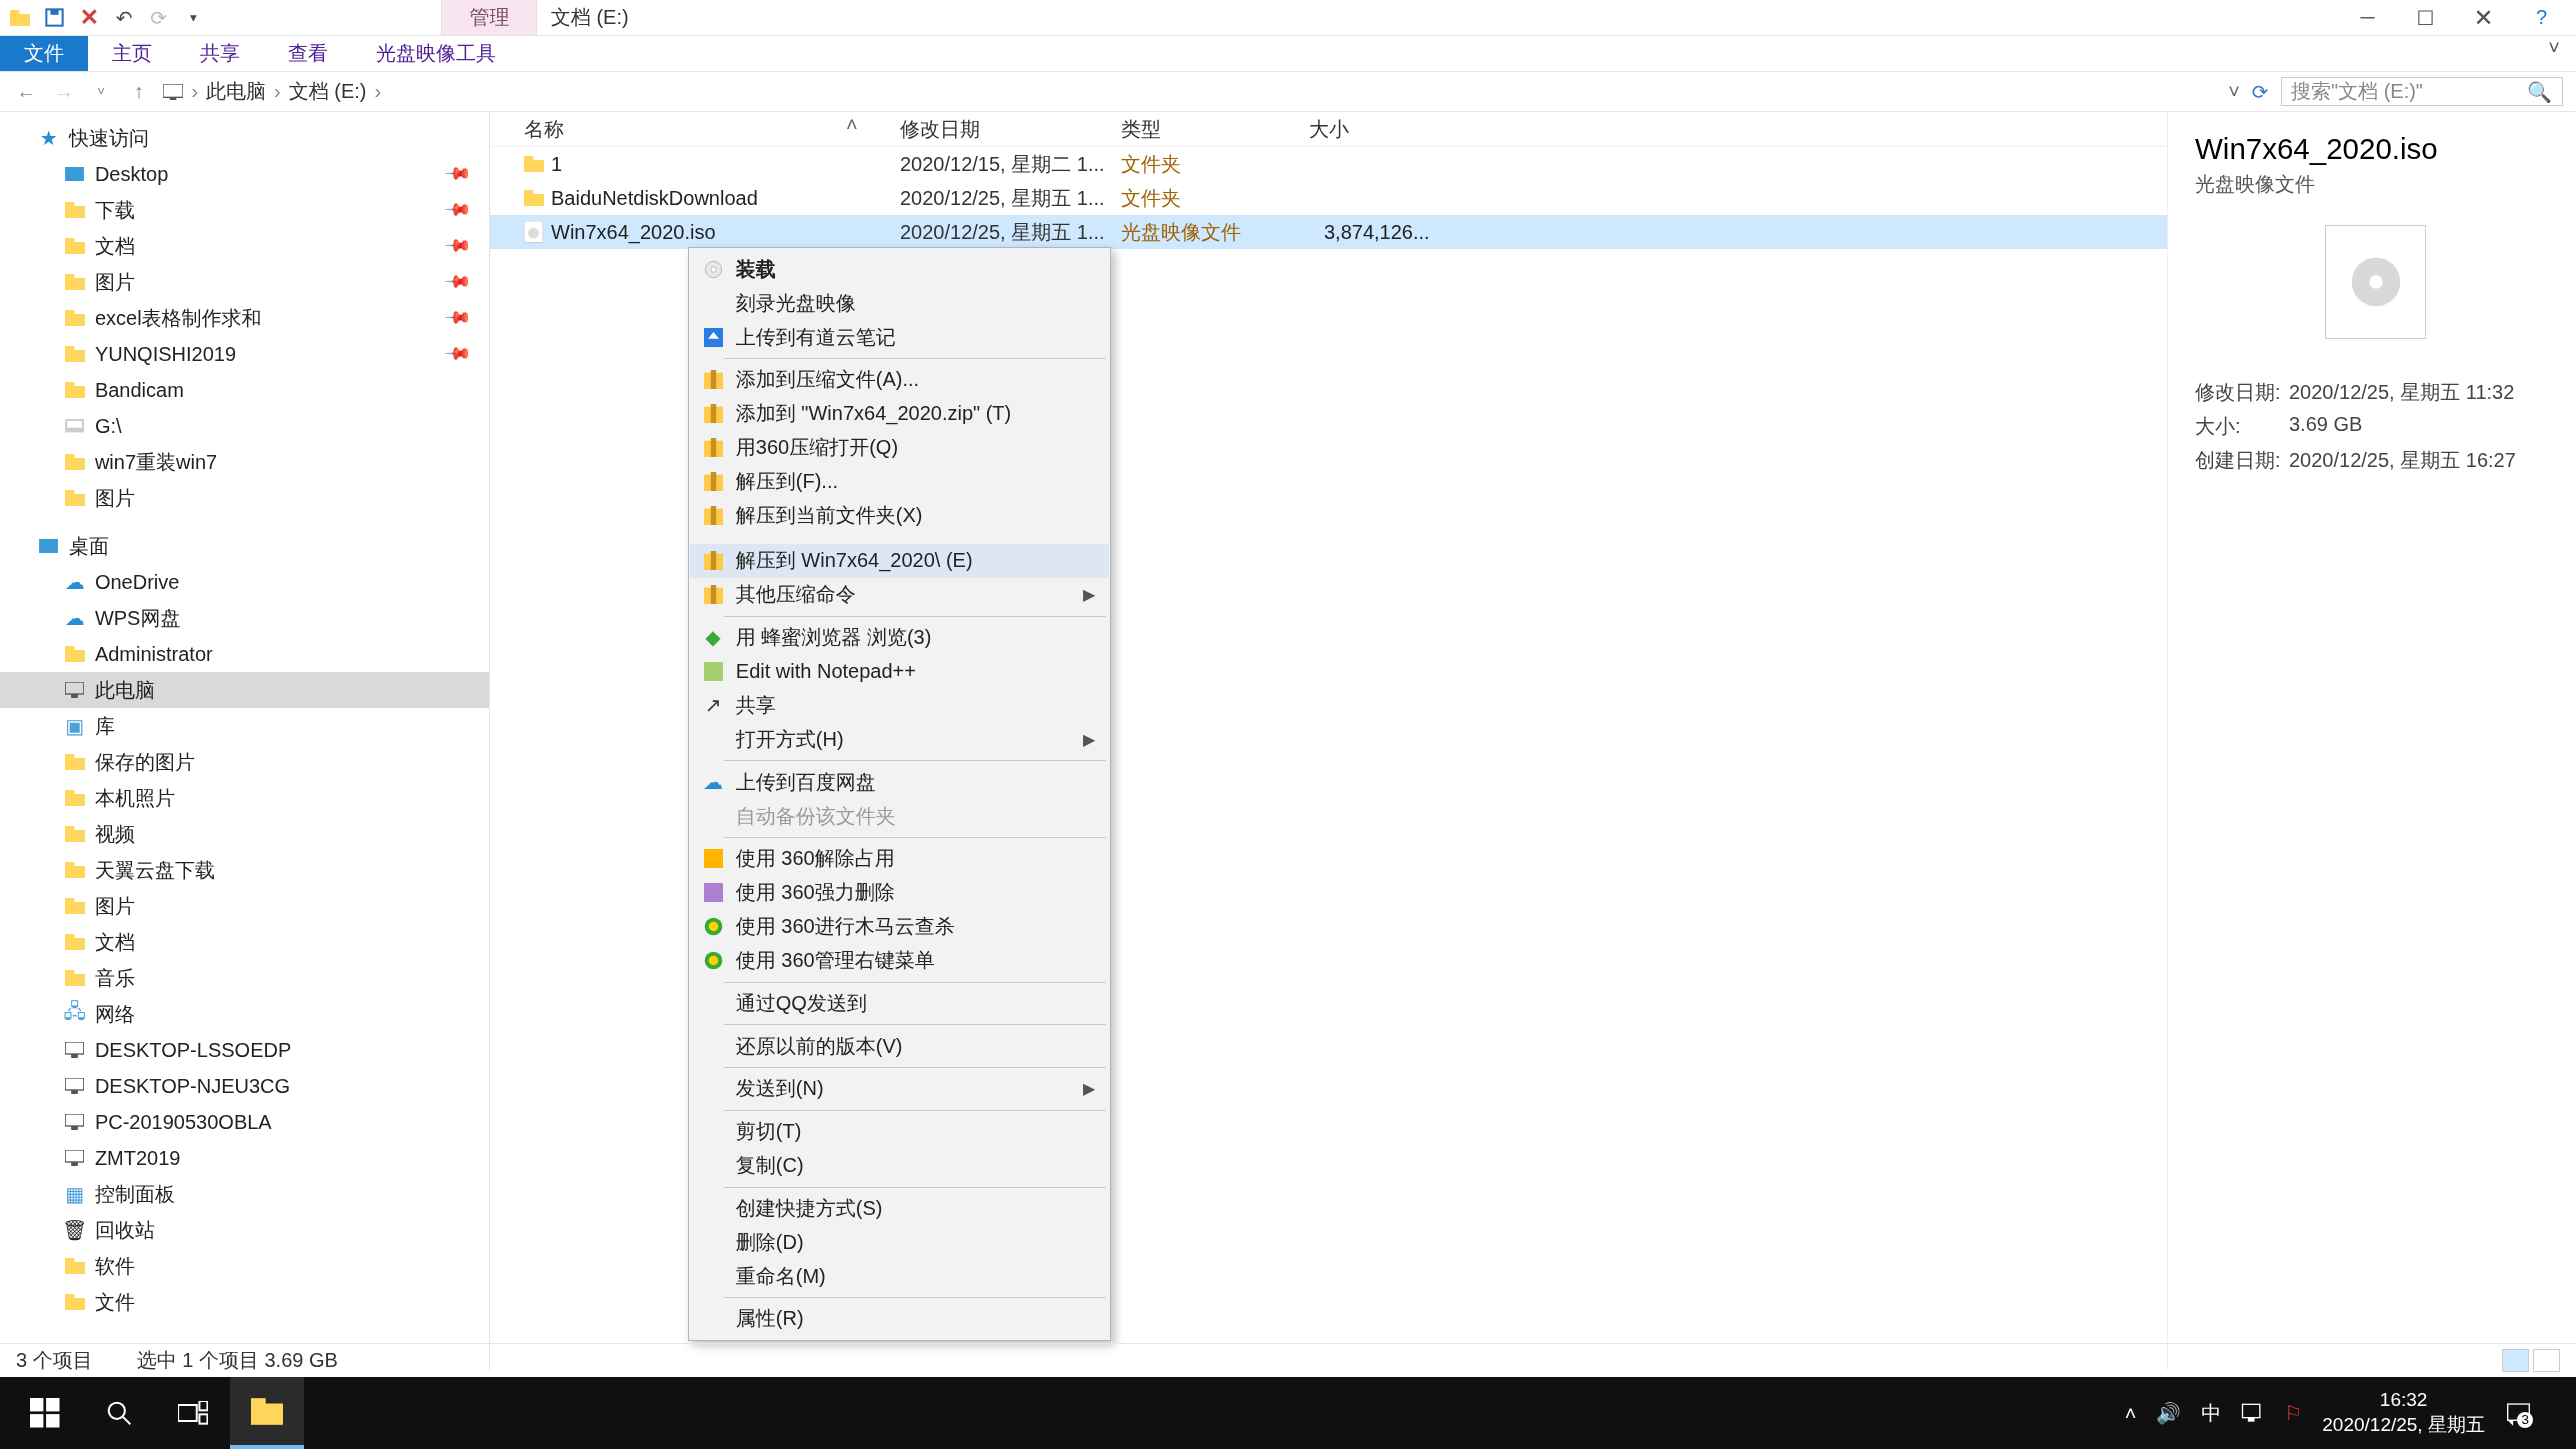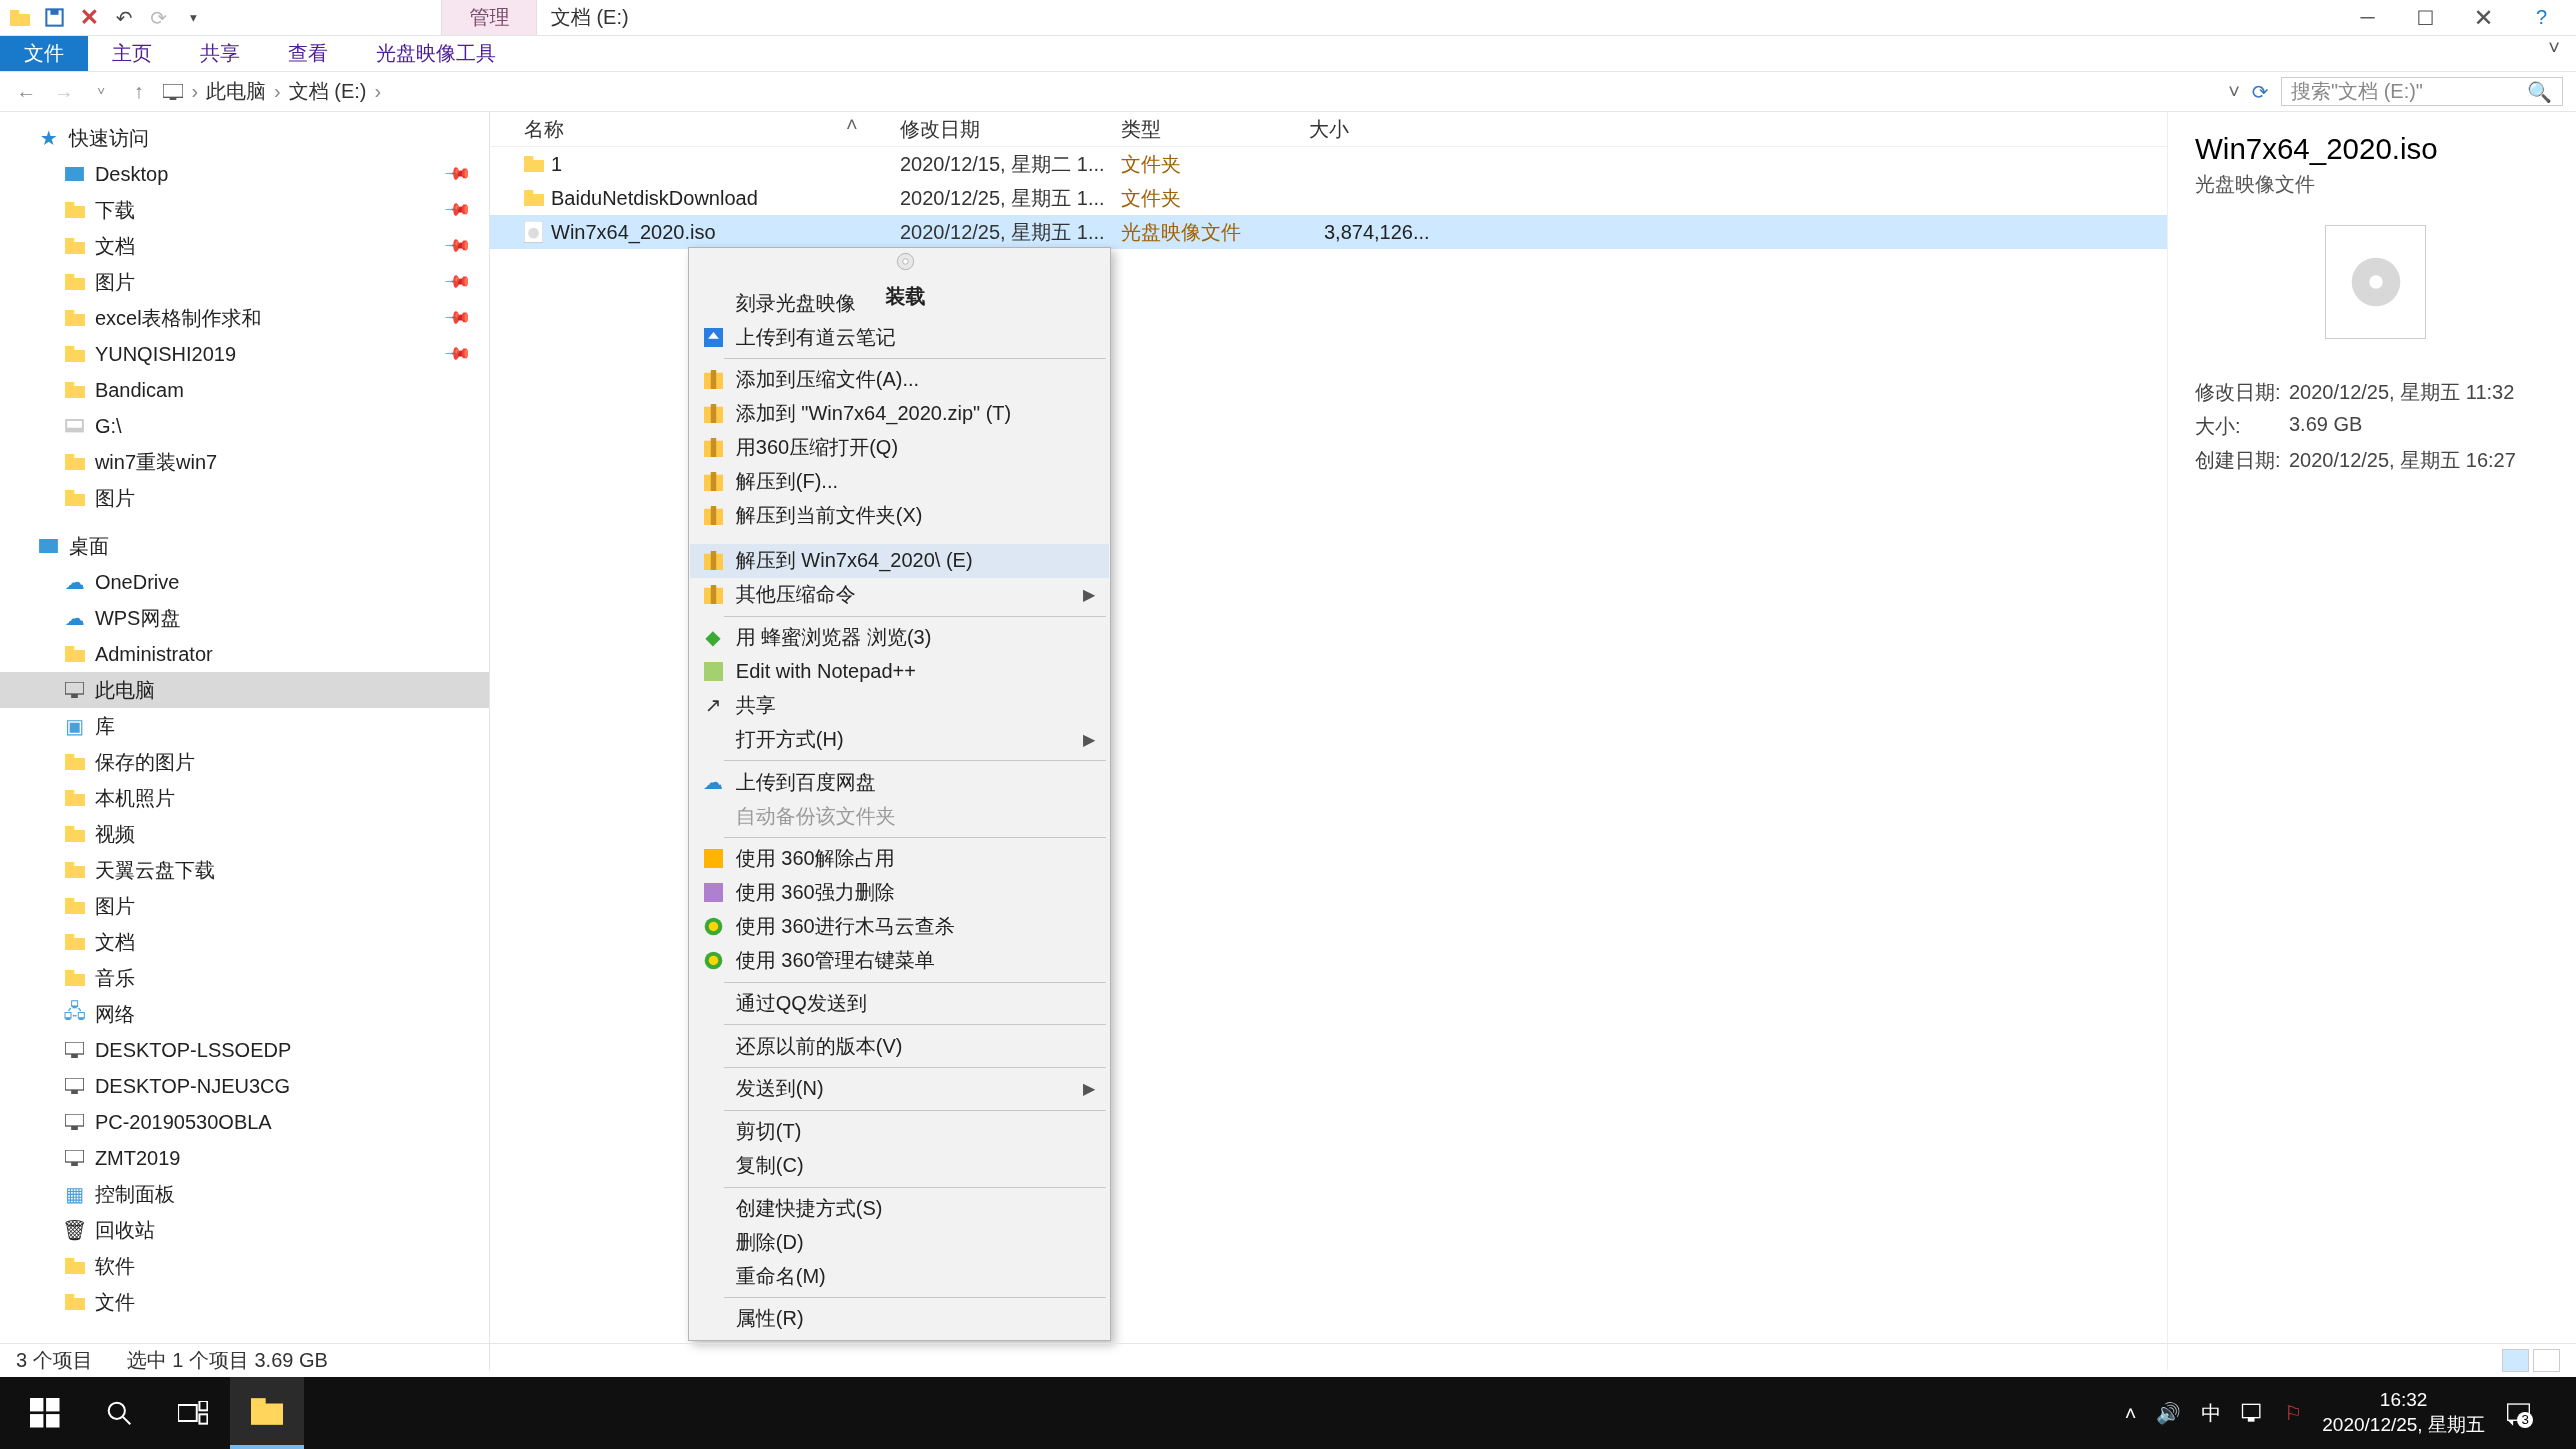--- a/index.html
+++ b/index.html
@@ -59,29 +59,29 @@
 
 .preview { width: 409px; border-left: 0.7px solid #eee; padding: 20px 20px 0 27px; }
 .preview h1 { font-size: 29.5px; font-weight: 400; margin-bottom: 5.4px; }
 .preview .sub { color: #555; margin-bottom: 27px; }
 .preview .thumb { width: 101px; height: 114px; border:0.7px solid #ccc; margin: 0 auto 40px auto; display:flex; align-items:center; justify-content:center; }
 .preview .meta { display:grid; grid-template-columns: 94px 1fr; row-gap: 6.7px; color:#444; }
 
 
 .ctx { position: absolute; left: 688px; top: 247px; width: 423px; background: #f2f2f2; border: 0.7px solid #b5b5b5; box-shadow: 4px 4px 9.4px rgba(0,0,0,0.25); padding: 4px 1.3px; }
 .ctx-item { height: 34px; display: flex; align-items: center; padding-left: 12px; gap: 12px; color: #222; position:relative; }
-.ctx-item.bold { font-weight: 700; flex-direction: column; }
+.ctx-item.bold { font-weight: 700; }
 .ctx-item.disabled { color: #9a9a9a; }
 .ctx-item.hover { background: #dde7f3; margin-top: 11px; }
 .ctx-sep { height: 0.7px; background: #c8c8c8; margin: 4px 2.7px 4px 34px; }
 .ctx-icon { width: 21.5px; height: 21.5px; display:inline-flex; align-items:center; justify-content:center; }
 .ctx-arrow { position:absolute; right:13.4px; color:#555; font-size:16px; }
 
 
-.statusbar { position:absolute; left:0; bottom:72px; height:34px; width:100%; border-top:0.7px solid #e5e5e5; display:flex; align-items:center; padding:0 16px; color:#333; gap:34px; }
+.statusbar { position:absolute; left:0; bottom:72px; height:34px; width:100%; border-top:0.7px solid #e5e5e5; display:flex; align-items:center; padding:0 16px; color:#333; gap:44px; }
 .view-toggles { margin-left:auto; display:flex; gap:4px; }
 .vt { width:27px; height:23px; border:0.7px solid #ccc; background:#fff; }
 .vt.active { background:#cde8ff; }
 
 
 .taskbar { position:absolute; left:0; bottom:0; width:100%; height:72px; background:#101010; display:flex; align-items:center; padding:0 8px; color:#fff; }
 .tb-btn { width: 74px; height:100%; display:flex; align-items:center; justify-content:center; }
 .tb-btn.active { background: #2b2b2b; border-bottom: 4px solid #76b9ed; }
 .tray { margin-left:auto; display:flex; align-items:center; gap:20px; padding-right:6.7px; }
 .clock { text-align:center; font-size:19px; line-height:1.3; }

